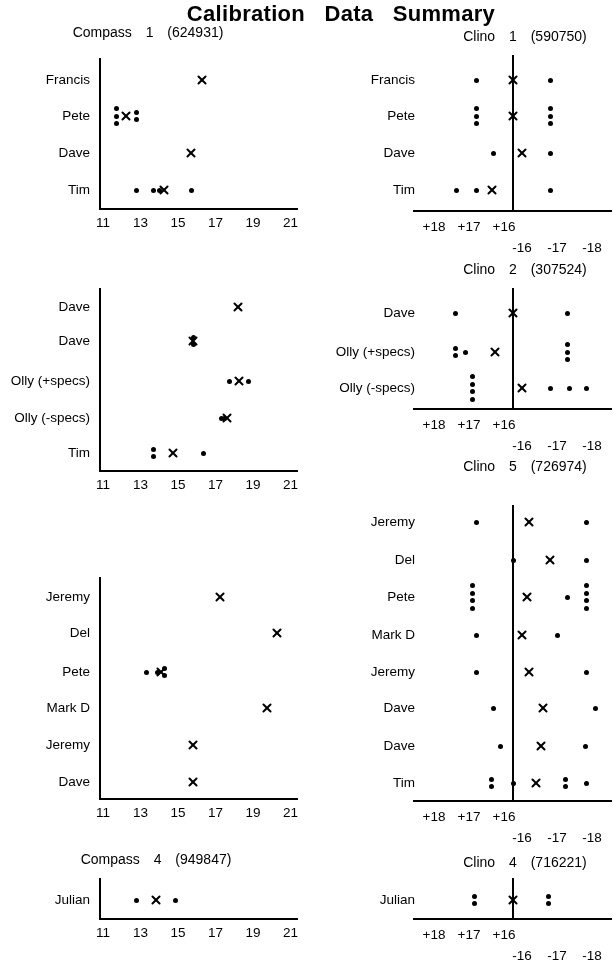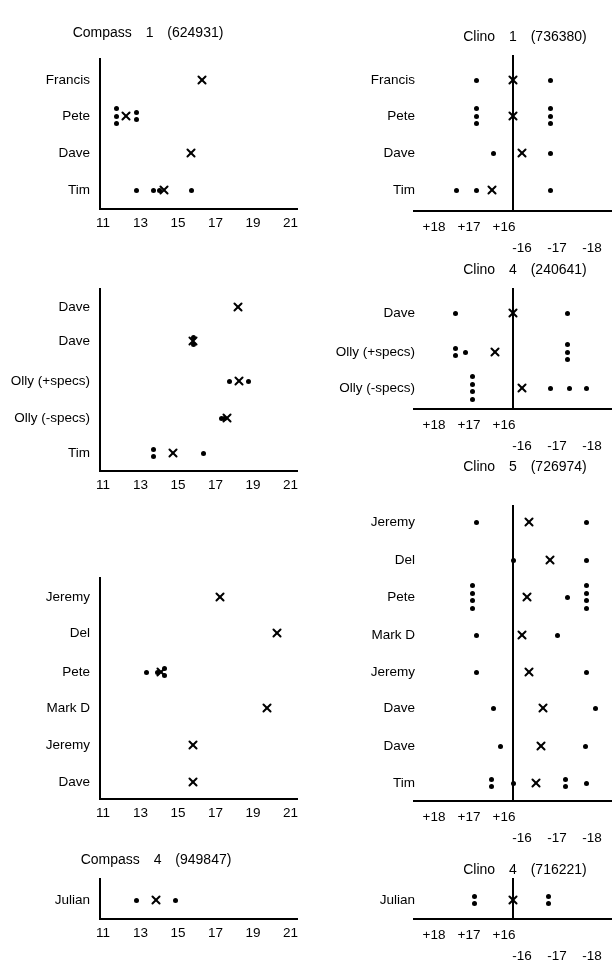--- a/index.html
+++ b/index.html
@@ -21,20 +21,21 @@
   .cross::after{transform:rotate(-45deg);}
   .legend{position:absolute;left:36px;top:953px;transform:translateY(-50%);
           display:flex;align-items:center;gap:10px;font-size:11.5px;white-space:nowrap;}
   .legend-dot{width:4px;height:4px;border-radius:50%;background:#000;flex:0 0 auto;}
   .legend .cross{transform:scale(.75);flex:0 0 auto;}
 </style>
 </head>
 <body>
 
 <div id="chart">
+  <div class="main-title">Calibration Data Summary</div>
 
 <div class="panel-title" style="left: 148px; top: 32px;">Compass 1 (624931)</div>
     <div class="vline" style="left: 99px; top: 58px; width: 2px; height: 152px;"></div>
     <div class="axis" style="left: 99px; top: 208px; width: 199px; height: 2px;"></div>
     <div class="tick" style="left: 103px; top: 222px;">11</div>
     <div class="tick" style="left: 140.5px; top: 222px;">13</div>
     <div class="tick" style="left: 178px; top: 222px;">15</div>
     <div class="tick" style="left: 215.5px; top: 222px;">17</div>
     <div class="tick" style="left: 253px; top: 222px;">19</div>
     <div class="tick" style="left: 290.5px; top: 222px;">21</div>
@@ -48,21 +49,21 @@
     <div class="dot" style="left: 134.25px; top: 117.25px;"></div>
     <div class="cross abs" style="left: 120.5px; top: 111px;"></div>
     <div class="row-label" style="right: 524px; top: 153px;">Dave</div>
     <div class="cross abs" style="left: 186.125px; top: 148px;"></div>
     <div class="row-label" style="right: 524px; top: 190px;">Tim</div>
     <div class="dot" style="left: 134.25px; top: 187.5px;"></div>
     <div class="dot" style="left: 151.125px; top: 187.5px;"></div>
     <div class="dot" style="left: 156.75px; top: 187.5px;"></div>
     <div class="dot" style="left: 188.625px; top: 187.5px;"></div>
     <div class="cross abs" style="left: 158.938px; top: 185px;"></div>
-    <div class="panel-title" style="left: 525px; top: 36px;">Clino 1 (736380)</div>
+    <div class="panel-title" style="left: 525px; top: 36px;">Clino 1 (590750)</div>
     <div class="vline" style="left: 512px; top: 55px; width: 2px; height: 157px;"></div>
     <div class="axis" style="left: 413px; top: 210px; width: 199px; height: 2px;"></div>
     <div class="tick" style="left: 434px; top: 226px;">+18</div>
     <div class="tick" style="left: 469px; top: 226px;">+17</div>
     <div class="tick" style="left: 504px; top: 226px;">+16</div>
     <div class="tick" style="left: 522px; top: 247px;">-16</div>
     <div class="tick" style="left: 557px; top: 247px;">-17</div>
     <div class="tick" style="left: 592px; top: 247px;">-18</div>
     <div class="row-label" style="right: 199px; top: 80px;">Francis</div>
     <div class="dot" style="left: 473.5px; top: 77.5px;"></div>
@@ -105,21 +106,21 @@
     <div class="cross abs" style="left: 233.938px; top: 376px;"></div>
     <div class="row-label" style="right: 524px; top: 418px;">Olly (-specs)</div>
     <div class="dot" style="left: 218.625px; top: 415.5px;"></div>
     <div class="dot" style="left: 222.375px; top: 415.5px;"></div>
     <div class="cross abs" style="left: 221.75px; top: 413px;"></div>
     <div class="row-label" style="right: 524px; top: 453px;">Tim</div>
     <div class="dot" style="left: 151.125px; top: 446.75px;"></div>
     <div class="dot" style="left: 151.125px; top: 454.25px;"></div>
     <div class="dot" style="left: 200.812px; top: 450.5px;"></div>
     <div class="cross abs" style="left: 168.312px; top: 448px;"></div>
-    <div class="panel-title" style="left: 525px; top: 269px;">Clino 4 (240641)</div>
+    <div class="panel-title" style="left: 525px; top: 269px;">Clino 2 (307524)</div>
     <div class="vline" style="left: 512px; top: 288px; width: 2px; height: 122px;"></div>
     <div class="axis" style="left: 413px; top: 408px; width: 199px; height: 2px;"></div>
     <div class="tick" style="left: 434px; top: 424px;">+18</div>
     <div class="tick" style="left: 469px; top: 424px;">+17</div>
     <div class="tick" style="left: 504px; top: 424px;">+16</div>
     <div class="tick" style="left: 522px; top: 445px;">-16</div>
     <div class="tick" style="left: 557px; top: 445px;">-17</div>
     <div class="tick" style="left: 592px; top: 445px;">-18</div>
     <div class="row-label" style="right: 199px; top: 313px;">Dave</div>
     <div class="dot" style="left: 452.5px; top: 310.5px;"></div>
@@ -224,21 +225,21 @@
     <div class="tick" style="left: 103px; top: 932px;">11</div>
     <div class="tick" style="left: 140.5px; top: 932px;">13</div>
     <div class="tick" style="left: 178px; top: 932px;">15</div>
     <div class="tick" style="left: 215.5px; top: 932px;">17</div>
     <div class="tick" style="left: 253px; top: 932px;">19</div>
     <div class="tick" style="left: 290.5px; top: 932px;">21</div>
     <div class="row-label" style="right: 524px; top: 900px;">Julian</div>
     <div class="dot" style="left: 134.25px; top: 897.5px;"></div>
     <div class="dot" style="left: 172.688px; top: 897.5px;"></div>
     <div class="cross abs" style="left: 150.5px; top: 895px;"></div>
-    <div class="panel-title" style="left: 525px; top: 862px; margin-top: 7px;">Clino 4 (716221)</div>
+    <div class="panel-title" style="left: 525px; top: 862px;">Clino 4 (716221)</div>
     <div class="vline" style="left: 512px; top: 878px; width: 2px; height: 42px;"></div>
     <div class="axis" style="left: 413px; top: 918px; width: 199px; height: 2px;"></div>
     <div class="tick" style="left: 434px; top: 934px;">+18</div>
     <div class="tick" style="left: 469px; top: 934px;">+17</div>
     <div class="tick" style="left: 504px; top: 934px;">+16</div>
     <div class="tick" style="left: 522px; top: 955px;">-16</div>
     <div class="tick" style="left: 557px; top: 955px;">-17</div>
     <div class="tick" style="left: 592px; top: 955px;">-18</div>
     <div class="row-label" style="right: 199px; top: 900px;">Julian</div>
     <div class="dot" style="left: 471.75px; top: 893.75px;"></div>

